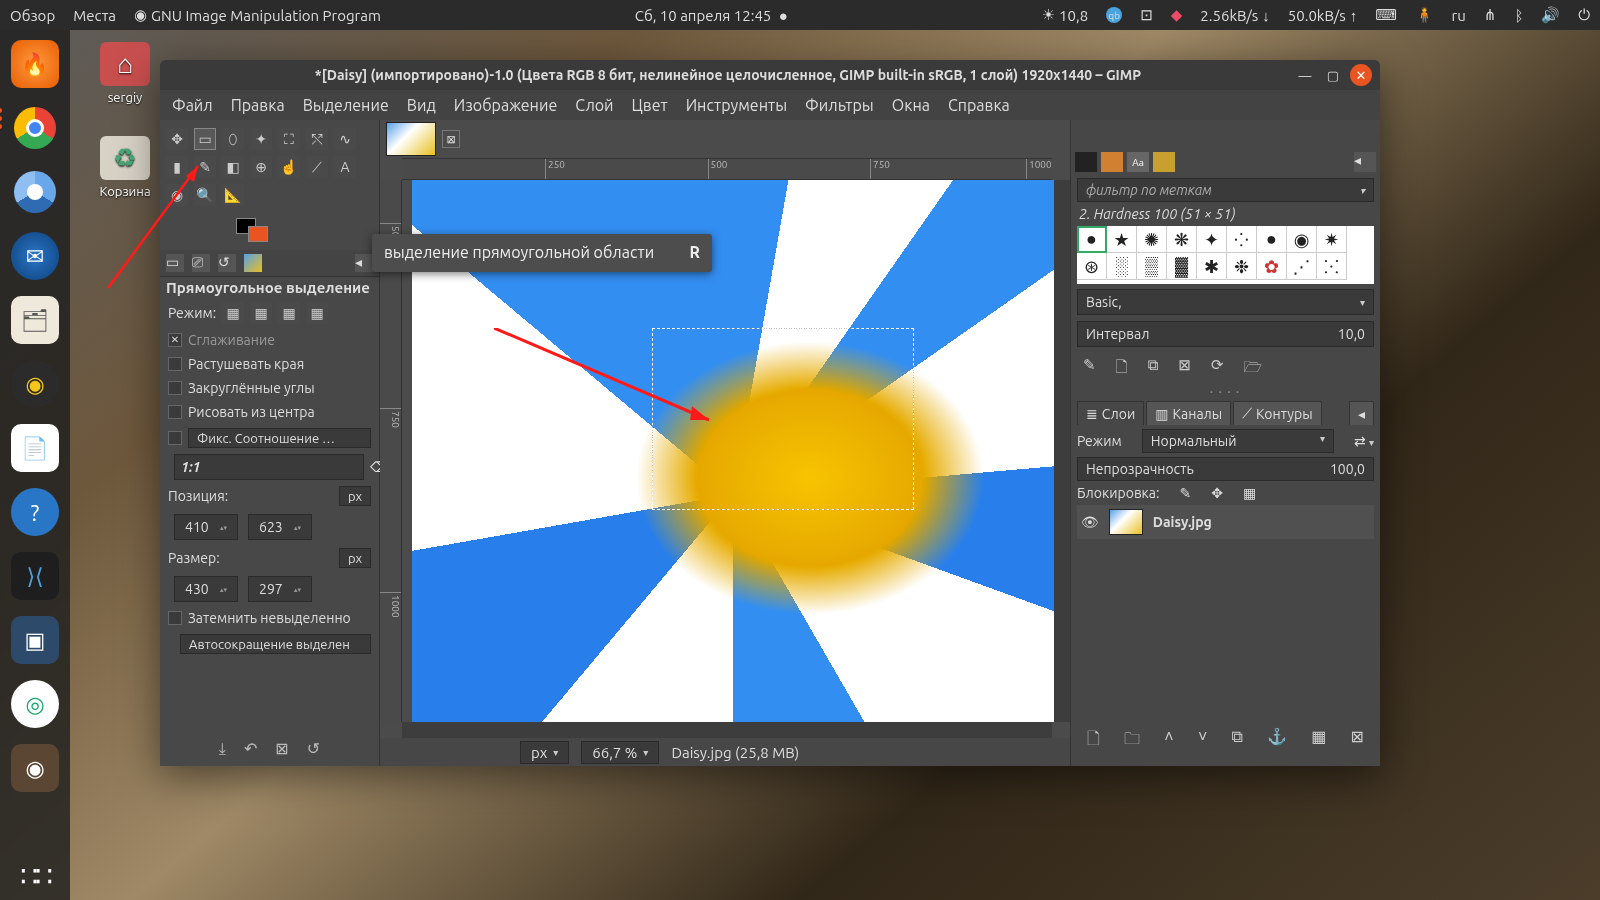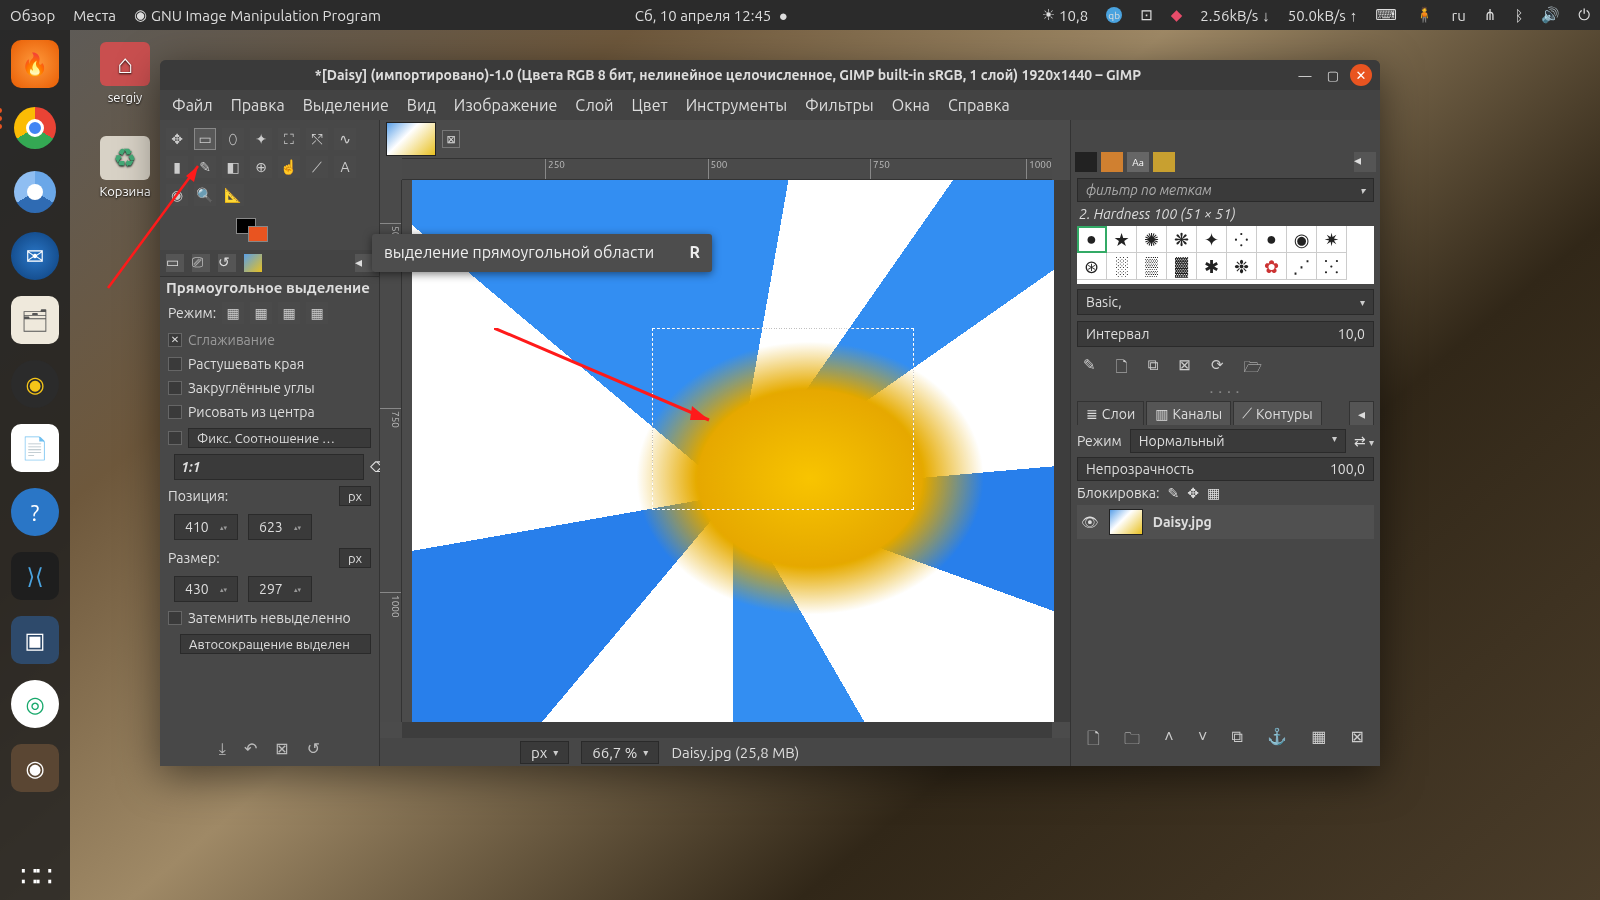--- a/index.html
+++ b/index.html
@@ -90,21 +90,21 @@
   .brush-grid .b { width:30px; height:27px; border-right:1px solid #ccc; border-bottom:1px solid #ccc; display:flex; align-items:center; justify-content:center; font-size:18px; color:#222; }
   .brush-grid .b.sel { outline:2px solid #3a6; outline-offset:-2px; }
   .combo { margin:3px 6px; background:#3a3a3a; border:1px solid #2a2a2a; padding:4px 8px; display:flex; justify-content:space-between; align-items:center; }
   .iconrow { display:flex; gap:20px; padding:6px 12px; color:#ccc; font-size:15px; }
   .drag-handle { height:10px; display:flex; justify-content:center; align-items:center; color:#888; font-size:8px; letter-spacing:2px; }
 
   .layer-tabs { display:flex; gap:2px; padding:4px 6px 0; }
   .layer-tabs .lt { background:#555; padding:3px 8px; border:1px solid #333; font-size:14px; display:flex; align-items:center; gap:4px; border-bottom:none; }
   .layer-tabs .lt.active { background:#474747; }
   .layer-panel { flex:1; background:#474747; padding:4px 6px; display:flex; flex-direction:column; gap:4px; }
-  .lrow { display:flex; align-items:center; gap:8px; font-size:14px; }
+  .lrow { display:flex; align-items:center; gap:20px; font-size:14px; }
   .lrow .field { flex:1; background:#3a3a3a; border:1px solid #2a2a2a; padding:3px 8px; display:flex; justify-content:space-between; }
   .layer-item { display:flex; align-items:center; gap:10px; padding:4px; background:#505050; }
   .layer-item .thumb { width:34px; height:26px; background:linear-gradient(135deg,#5aa0e8,#fff 40%,#e8c020); border:1px solid #222; }
   .bottom-icons { display:flex; gap:14px; padding:8px 10px; color:#ccc; font-size:16px; justify-content:space-between; }
 
   .chev { font-size:10px; color:#ccc; }
 </style>
 </head>
 <body>
 

